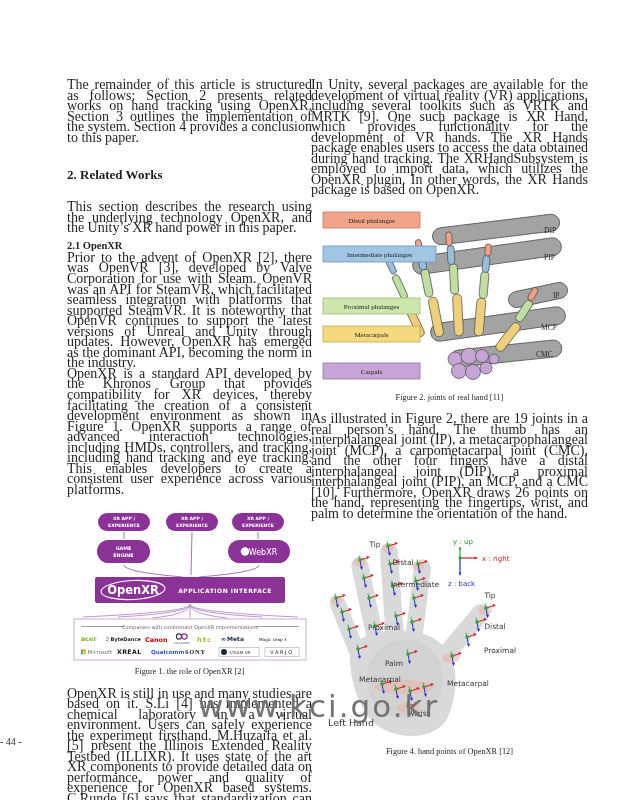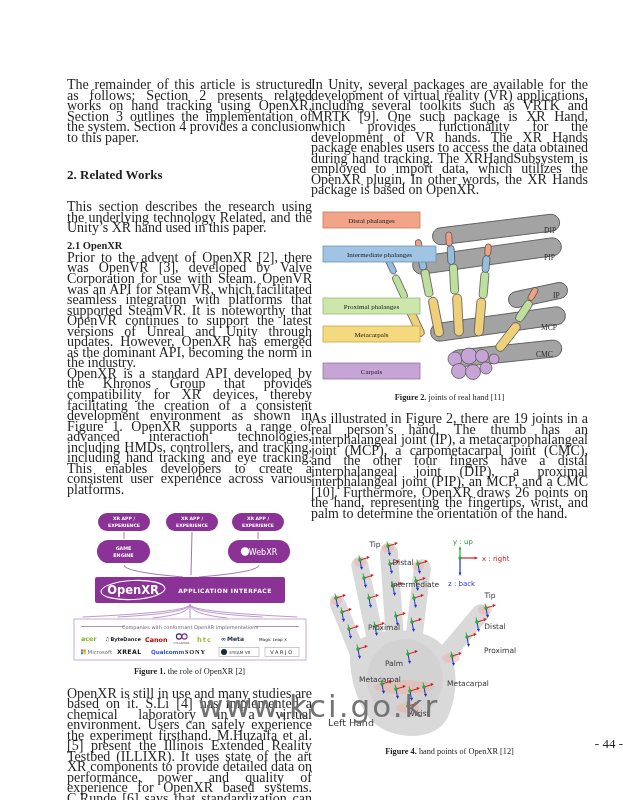--- a/index.html
+++ b/index.html
@@ -9,38 +9,38 @@
   .col-left{left:67px;width:245px;}
   .col-right{left:311px;width:277px;}
   .col p{margin:0;font-size:14px;line-height:10.55px;text-align:justify;}
   h1.sec{font-size:13px;margin:24px 0 19px 0;font-weight:bold;}
   h2.sub{font-size:10.5px;margin:6px 0 2px 0;font-weight:bold;}
   .figwrap{margin:0;text-align:center;}
   .fig1{margin-top:17px;}
   .fig2{margin-top:11px;}
   .fig3{margin-top:15px;}
   .caption{font-size:8.3px;text-align:center;margin:2px 0 0 0;line-height:10px;}
-  .caption b{font-weight:bold;}
+  .caption b{font-weight:normal;}
   .watermark{position:absolute;left:198px;top:688px;font-family:"DejaVu Sans",sans-serif;
              font-size:31px;letter-spacing:2px;color:#737373;z-index:4;pointer-events:none;}
-  .pagenum{position:absolute;left:0;top:736px;width:100%;text-align:right;font-size:13px;}
+  .pagenum{position:absolute;left:0;top:736px;width:100%;text-align:left;font-size:10px;}
   svg text{font-family:"DejaVu Sans",sans-serif;}
   svg .serif{font-family:"Liberation Serif",serif;}
 </style>
 </head>
 <body>
 
 <div class="page">
 
   <div class="col col-left">
     <p>The remainder of this article is structured as follows: Section 2 presents related works on hand tracking using OpenXR. Section 3 outlines the implementation of the system. Section 4 provides a conclusion to this paper.</p>
 
     <h1 class="sec">2. Related Works</h1>
 
-    <p>This section describes the research using the underlying technology Related, and the Unity’s XR hand used in this paper.</p>
+    <p>This section describes the research using the underlying technology OpenXR, and the Unity’s XR hand power in this paper.</p>
 
     <h2 class="sub">2.1 OpenXR</h2>
 
     <p>Prior to the advent of OpenXR [2], there was OpenVR [3], developed by Valve Corporation for use with Steam. OpenVR was an API for SteamVR, which facilitated seamless integration with platforms that supported SteamVR. It is noteworthy that OpenVR continues to support the latest versions of Unreal and Unity through updates. However, OpenXR has emerged as the dominant API, becoming the norm in the industry.</p>
     <p>OpenXR is a standard API developed by the Khronos Group that provides compatibility for XR devices, thereby facilitating the creation of a consistent development environment as shown in Figure 1. OpenXR supports a range of advanced interaction technologies, including HMDs, controllers, and tracking, including hand tracking and eye tracking. This enables developers to create a consistent user experience across various platforms.</p>
 
     <div class="figwrap fig1">
       <svg width="234" height="148" viewBox="0 0 234 148">
 
         <g>

